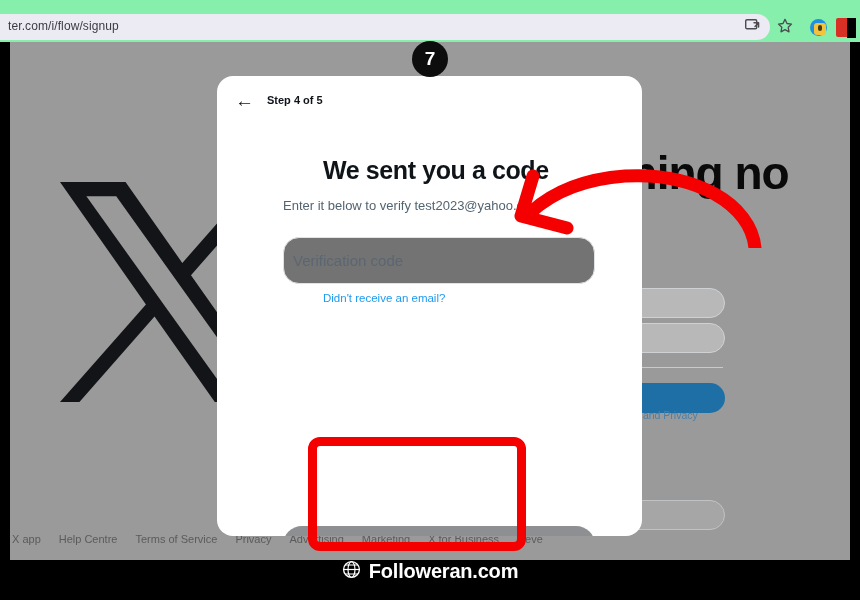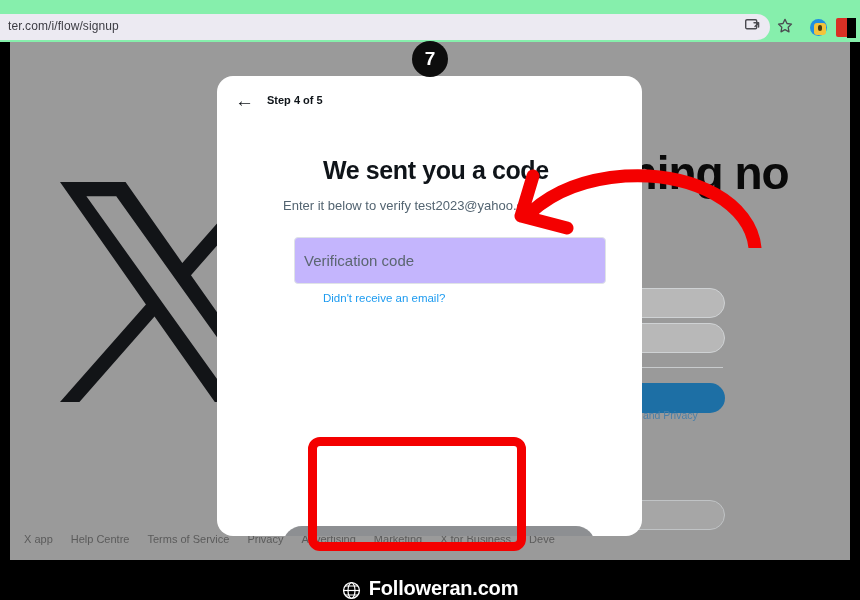--- a/index.html
+++ b/index.html
@@ -158,21 +158,21 @@
     border-radius: 16px;
     background: rgba(255,255,255,0.12);
   }
 
   
   #page-footer {
     position: absolute; left: 0px; top: 485px;
     width: 840px; height: 24px;
     display: flex; align-items: center;
     gap: 18px;
-    padding-left: 14px;
+    padding-left: 2px;
     font-size: 11px;
     color: #5b5b5b;
     white-space: nowrap;
     overflow: hidden;
   }
   #page-footer span { cursor: pointer; }
 
   
   #modal {
     position: absolute; left: 207px; top: 34px;
@@ -211,23 +211,22 @@
   }
   #modal-subtitle {
     font-size: 13px;
     color: #536471;
     margin-bottom: 24px;
   }
   #code-field {
     position: relative;
     width: 312px; height: 47px;
     border: 1px solid #dfe3e6;
-    border-radius: 4px;
-    background: #c4b5fd;
-    margin-left: 11px;
+    border-radius: 16px;
+    background: #737373;
   }
   #code-input {
     position: absolute; left: 9px; top: 0;
     width: 294px; height: 45px;
     border: none; outline: none;
     background: transparent;
     font-family: "Liberation Sans", sans-serif;
     font-size: 15px;
     color: #0f1419;
   }
@@ -276,21 +275,21 @@
     border-radius: 12px;
     z-index: 36;
     pointer-events: none;
   }
 
   
   #watermark {
     position: absolute; left: 0px; top: 560px;
     width: 860px; height: 40px;
     background: #000000;
-    display: flex; align-items: flex-end; justify-content: center;
+    display: flex; align-items: flex-start; justify-content: center;
     gap: 8px;
   }
   #wm-globe { width: 19px; height: 19px; display: block; }
   #wm-text {
     color: #ffffff;
     font-size: 20px;
     font-weight: bold;
     letter-spacing: -0.2px;
   }
 </style>

